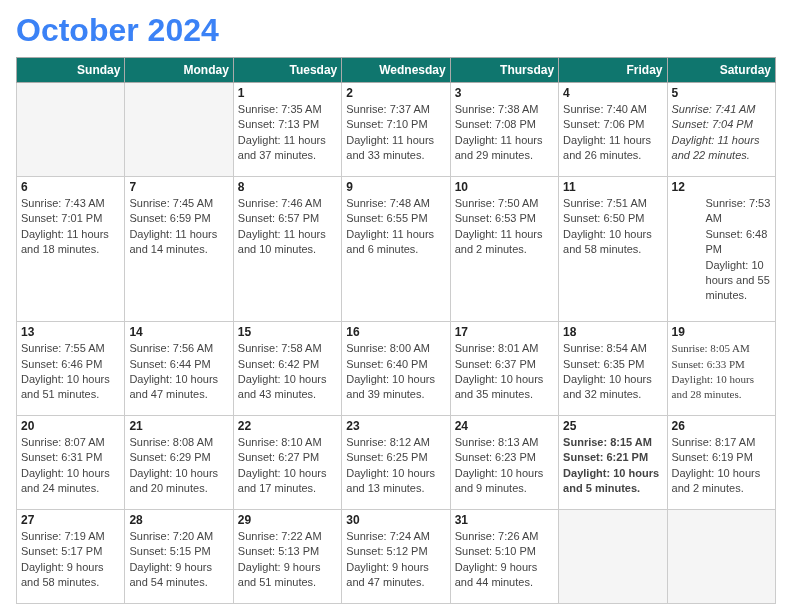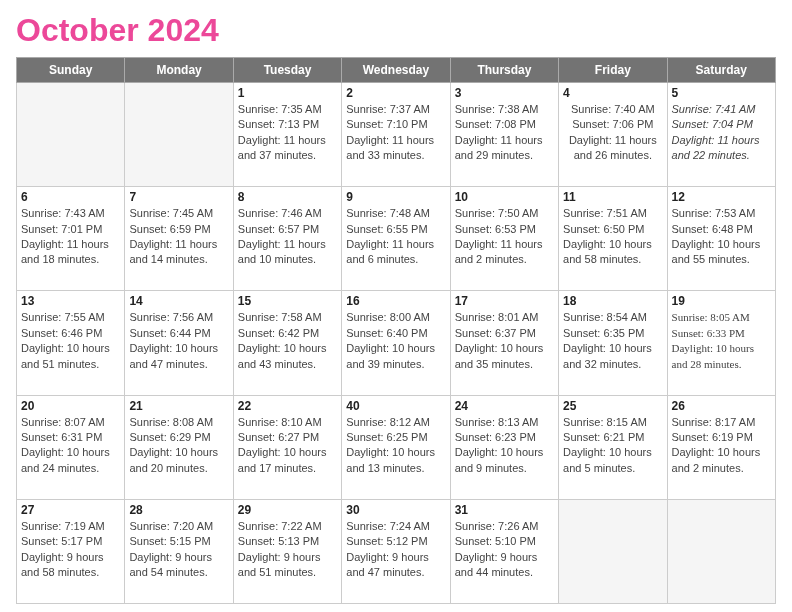--- a/index.html
+++ b/index.html
@@ -46,40 +46,40 @@
       width: 28px;
       height: 28px;
       margin-right: 2px;
     }
     .title-block {
       text-align: right;
     }
     .month-year {
       font-size: 32px;
       font-weight: bold;
-      color: #ec4899;
+      color: #3b82f6;
     }
     .location {
       font-size: 15px;
       color: #444;
     }
     .calendar {
       flex: 1;
       border-collapse: collapse;
       width: 100%;
       table-layout: fixed;
     }
     .calendar thead tr th {
-      background: #737373;
+      background: #0f766e;
       color: #fff;
       font-size: 12px;
       font-weight: bold;
       padding: 5px 4px;
       border: 1px solid #aaa;
-      text-align: center;
+      text-align: right;
     }
     .calendar tbody tr td {
       border: 1px solid #ccc;
       vertical-align: top;
       padding: 3px 4px;
       font-size: 10px;
       color: #333;
       height: 80px;
       background: #fff;
     }
@@ -138,21 +138,21 @@
 Daylight: 11 hours and 33 minutes.</div>
           </td>
           <td>
             <span class="day-num">3</span>
             <div class="day-info" style="white-space: pre-line;">Sunrise: 7:38 AM
 Sunset: 7:08 PM
 Daylight: 11 hours and 29 minutes.</div>
           </td>
           <td>
             <span class="day-num">4</span>
-            <div class="day-info" style="white-space: pre-line; text-align: center;">Sunrise: 7:40 AM
+            <div class="day-info" style="white-space: pre-line;">Sunrise: 7:40 AM
 Sunset: 7:06 PM
 Daylight: 11 hours and 26 minutes.</div>
           </td>
           <td>
             <span class="day-num">5</span>
             <div class="day-info" style="white-space: pre-line; font-style: italic;">Sunrise: 7:41 AM
 Sunset: 7:04 PM
 Daylight: 11 hours and 22 minutes.</div>
           </td>
         </tr>
@@ -188,21 +188,21 @@
 Daylight: 11 hours and 2 minutes.</div>
           </td>
           <td>
             <span class="day-num">11</span>
             <div class="day-info" style="white-space: pre-line;">Sunrise: 7:51 AM
 Sunset: 6:50 PM
 Daylight: 10 hours and 58 minutes.</div>
           </td>
           <td>
             <span class="day-num">12</span>
-            <div class="day-info" style="white-space: pre-line;">Sunrise: 7:53 AM
+            <div class="day-info" style="white-space: pre-line; margin-left: 34px;">Sunrise: 7:53 AM
 Sunset: 6:48 PM
 Daylight: 10 hours and 55 minutes.</div>
           </td>
         </tr>
         <tr>
           <td>
             <span class="day-num">13</span>
             <div class="day-info" style="white-space: pre-line;">Sunrise: 7:55 AM
 Sunset: 6:46 PM
 Daylight: 10 hours and 51 minutes.</div>
@@ -257,34 +257,34 @@
 Sunset: 6:29 PM
 Daylight: 10 hours and 20 minutes.</div>
           </td>
           <td>
             <span class="day-num">22</span>
             <div class="day-info" style="white-space: pre-line;">Sunrise: 8:10 AM
 Sunset: 6:27 PM
 Daylight: 10 hours and 17 minutes.</div>
           </td>
           <td>
-            <span class="day-num">40</span>
+            <span class="day-num">23</span>
             <div class="day-info" style="white-space: pre-line;">Sunrise: 8:12 AM
 Sunset: 6:25 PM
 Daylight: 10 hours and 13 minutes.</div>
           </td>
           <td>
             <span class="day-num">24</span>
             <div class="day-info" style="white-space: pre-line;">Sunrise: 8:13 AM
 Sunset: 6:23 PM
 Daylight: 10 hours and 9 minutes.</div>
           </td>
           <td>
             <span class="day-num">25</span>
-            <div class="day-info" style="white-space: pre-line;">Sunrise: 8:15 AM
+            <div class="day-info" style="white-space: pre-line; font-weight: bold;">Sunrise: 8:15 AM
 Sunset: 6:21 PM
 Daylight: 10 hours and 5 minutes.</div>
           </td>
           <td>
             <span class="day-num">26</span>
             <div class="day-info" style="white-space: pre-line;">Sunrise: 8:17 AM
 Sunset: 6:19 PM
 Daylight: 10 hours and 2 minutes.</div>
           </td>
         </tr>

